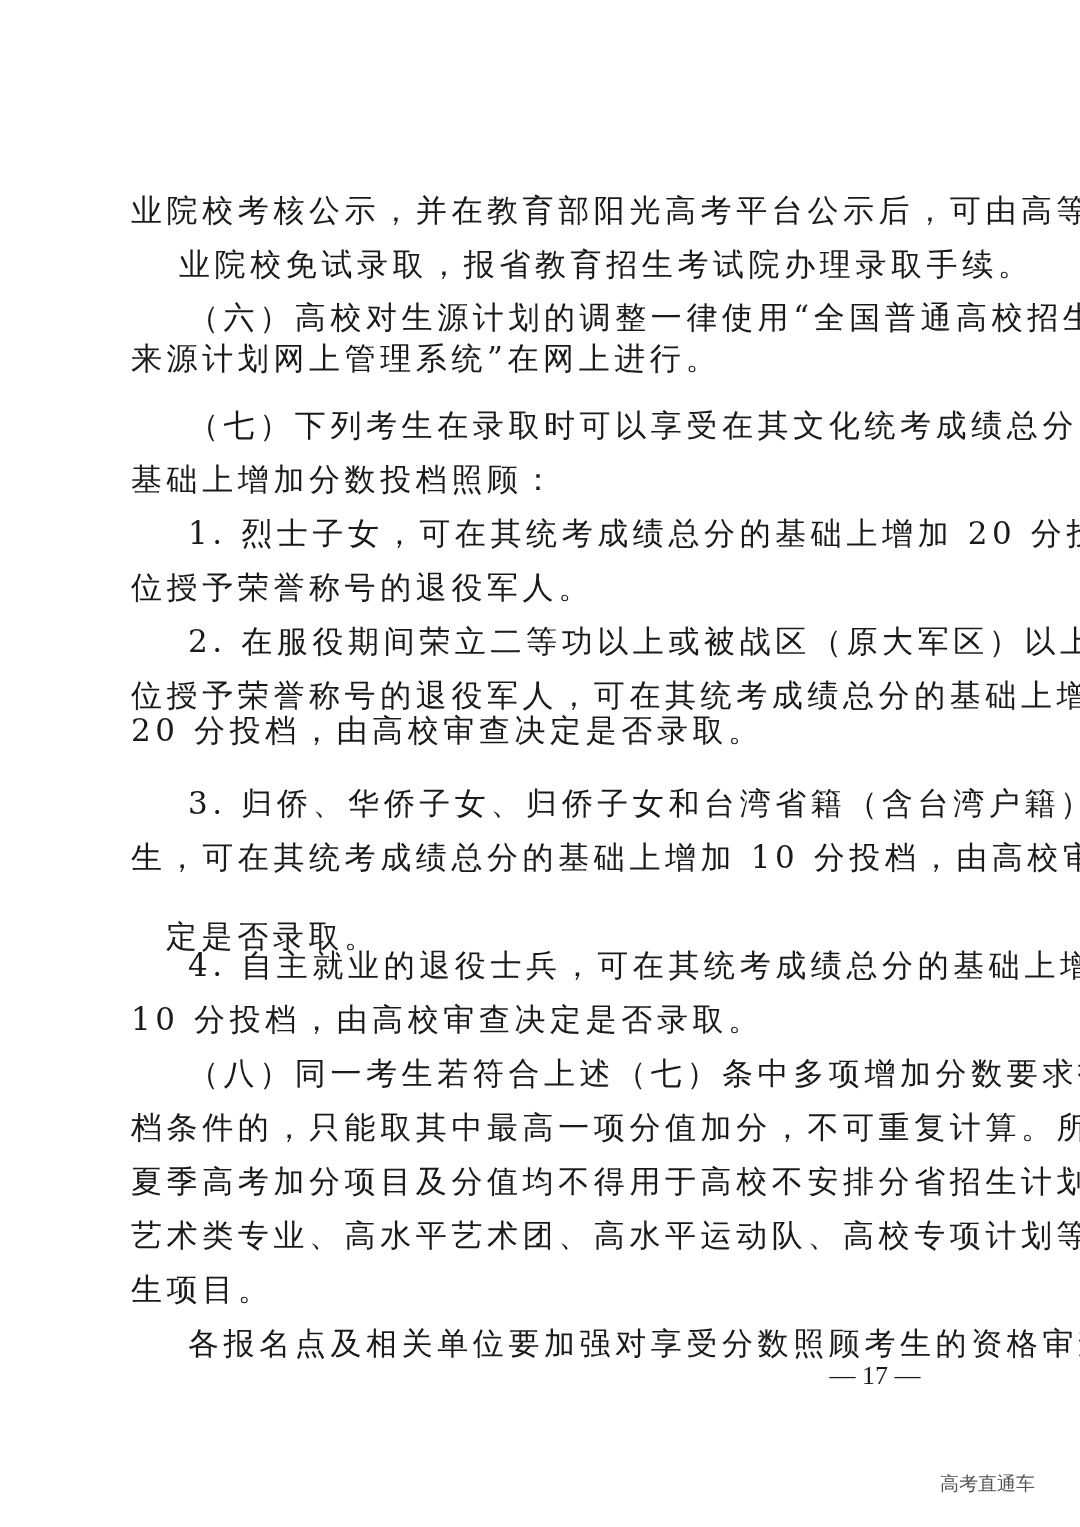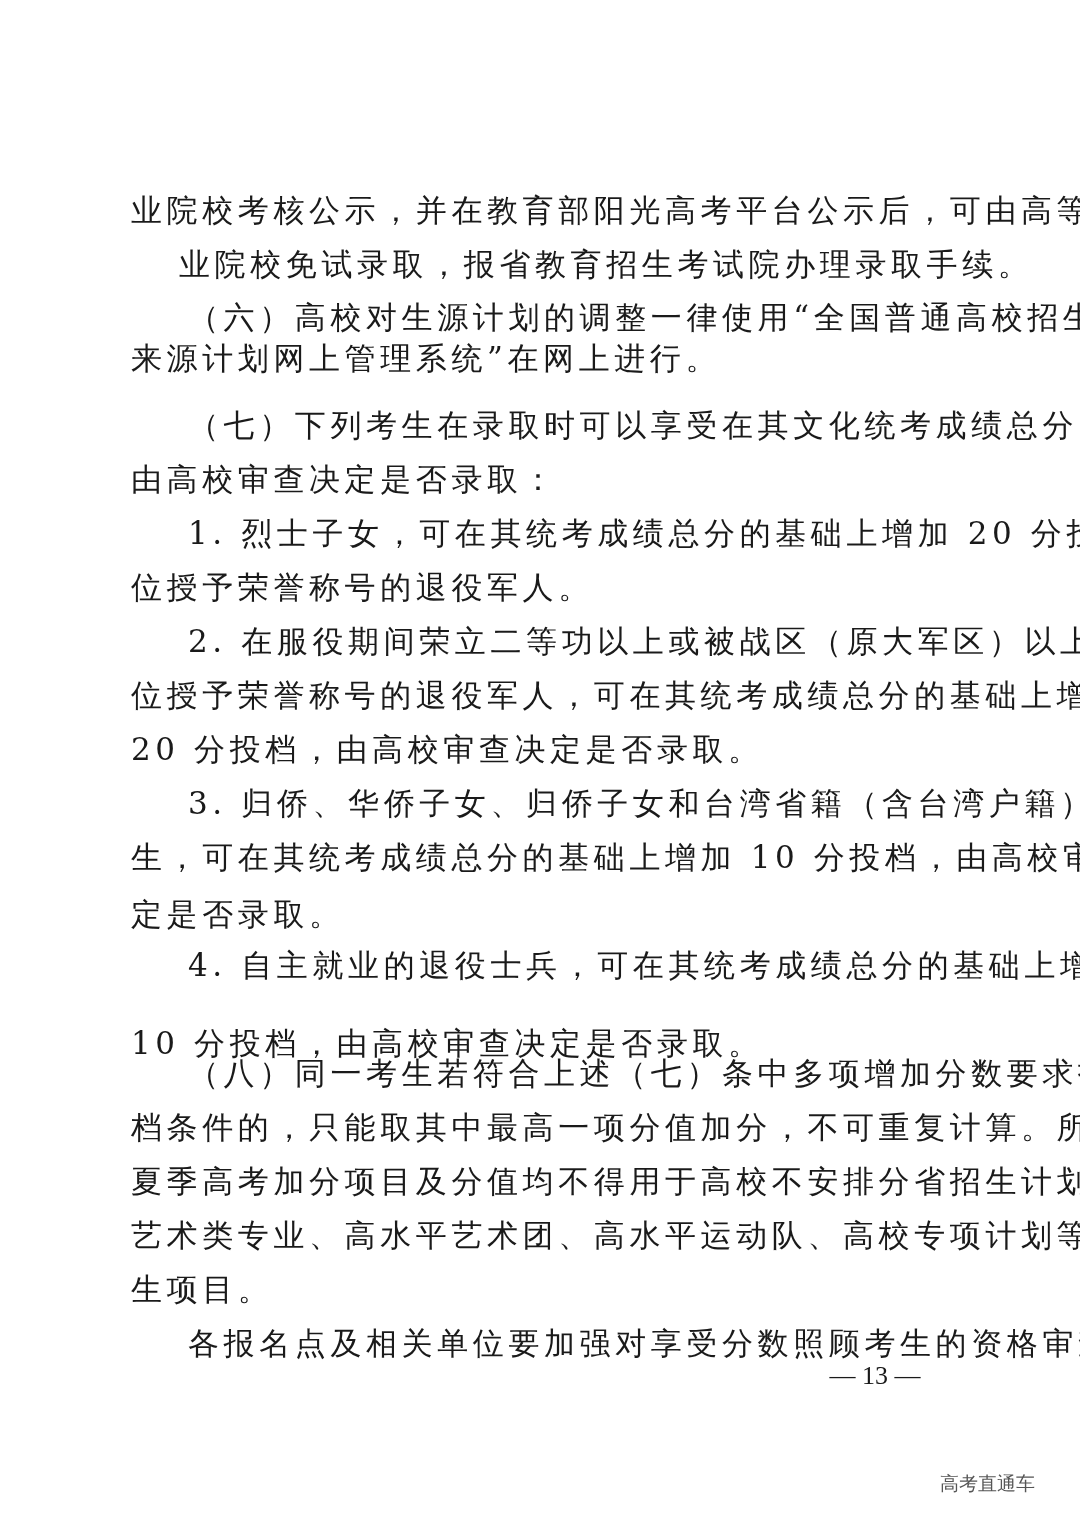--- a/index.html
+++ b/index.html
@@ -64,33 +64,33 @@
   </style>
 </head>
 <body>
 
 <div class="page">
   <div class="line" style="top:190px;">业院校考核公示，并在教育部阳光高考平台公示后，可由高等职</div>
   <div class="line last" style="top:244px;margin-left:48px;">业院校免试录取，报省教育招生考试院办理录取手续。</div>
   <div class="line indent" style="top:297px;">（六）高校对生源计划的调整一律使用“全国普通高校招生</div>
   <div class="line last" style="top:338px;">来源计划网上管理系统”在网上进行。</div>
   <div class="line indent" style="top:405px;">（七）下列考生在录取时可以享受在其文化统考成绩总分的</div>
-  <div class="line last" style="top:459px;">由高校审查决定是否录取：</div>
+  <div class="line last" style="top:459px;">基础上增加分数投档照顾：</div>
   <div class="line indent" style="top:513px;">1. 烈士子女，可在其统考成绩总分的基础上增加 20 分投档，</div>
   <div class="line last" style="top:567px;">位授予荣誉称号的退役军人。</div>
   <div class="line indent" style="top:621px;">2. 在服役期间荣立二等功以上或被战区（原大军区）以上单</div>
   <div class="line" style="top:675px;">位授予荣誉称号的退役军人，可在其统考成绩总分的基础上增加</div>
-  <div class="line last" style="top:729px;">20 分投档，由高校审查决定是否录取。</div>
+  <div class="line last" style="top:710px;">20 分投档，由高校审查决定是否录取。</div>
   <div class="line indent" style="top:783px;">3. 归侨、华侨子女、归侨子女和台湾省籍（含台湾户籍）考</div>
   <div class="line" style="top:837px;">生，可在其统考成绩总分的基础上增加 10 分投档，由高校审查决</div>
-  <div class="line last" style="top:894px;">定是否录取。</div>
+  <div class="line last" style="top:916px;margin-left:35px;">定是否录取。</div>
   <div class="line indent" style="top:945px;">4. 自主就业的退役士兵，可在其统考成绩总分的基础上增加</div>
-  <div class="line last" style="top:999px;margin-top:24px;">10 分投档，由高校审查决定是否录取。</div>
+  <div class="line last" style="top:999px;">10 分投档，由高校审查决定是否录取。</div>
   <div class="line indent" style="top:1053px;">（八）同一考生若符合上述（七）条中多项增加分数要求投</div>
   <div class="line" style="top:1107px;">档条件的，只能取其中最高一项分值加分，不可重复计算。所有</div>
   <div class="line" style="top:1161px;">夏季高考加分项目及分值均不得用于高校不安排分省招生计划的</div>
   <div class="line" style="top:1215px;">艺术类专业、高水平艺术团、高水平运动队、高校专项计划等招</div>
   <div class="line last" style="top:1269px;">生项目。</div>
   <div class="line indent" style="top:1323px;">各报名点及相关单位要加强对享受分数照顾考生的资格审查</div>
 
-  <div class="page-number">— 13 —</div>
+  <div class="page-number">— 17 —</div>
   <div class="watermark">高考直通车</div>
 </div>
 
 </body></html>

